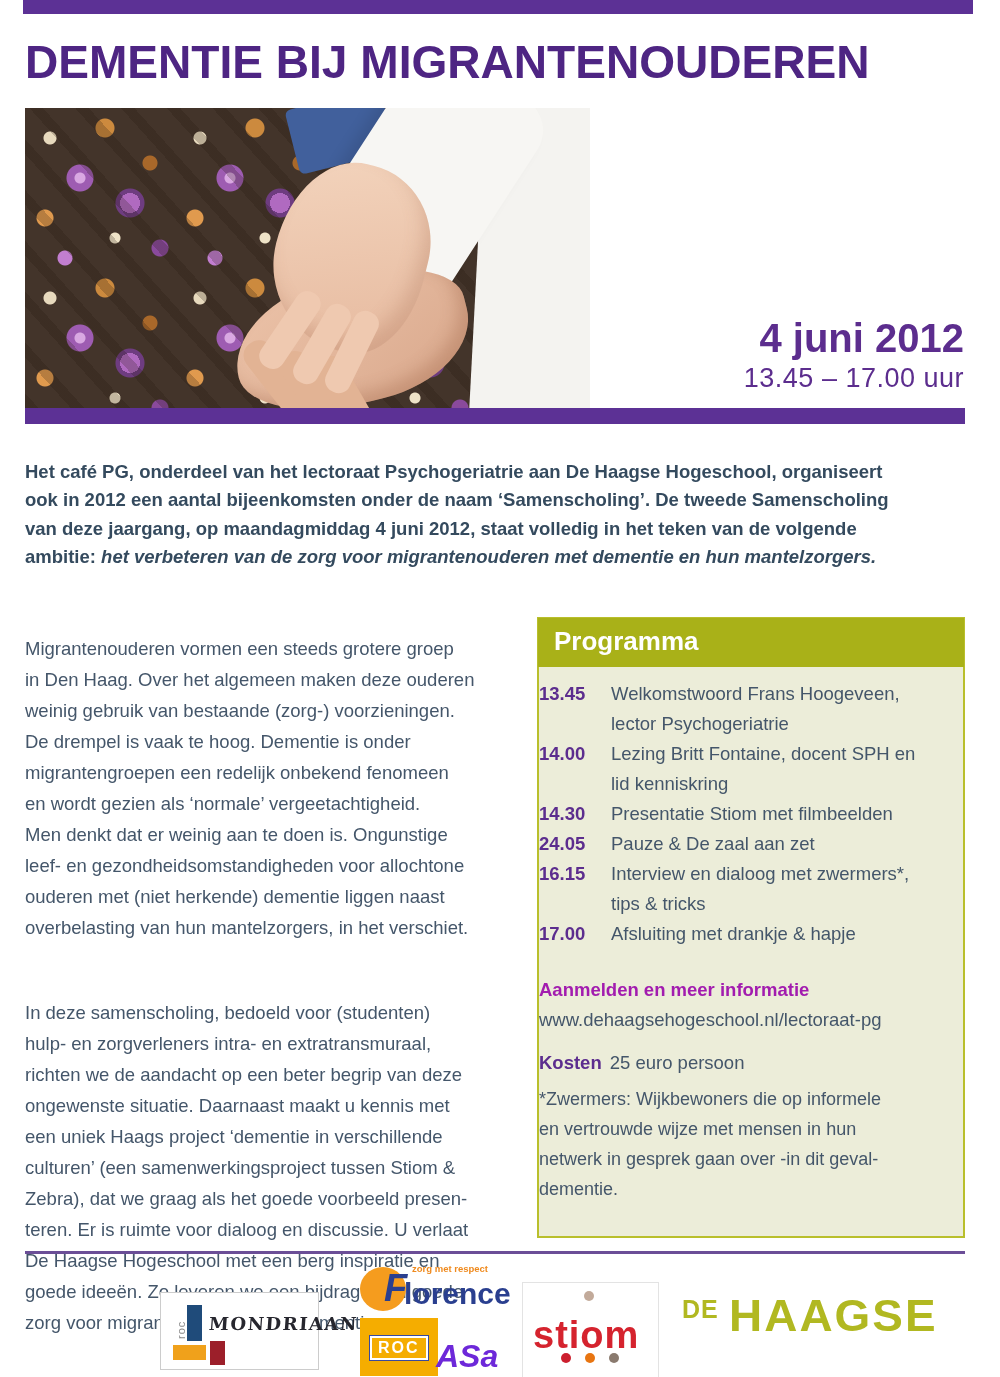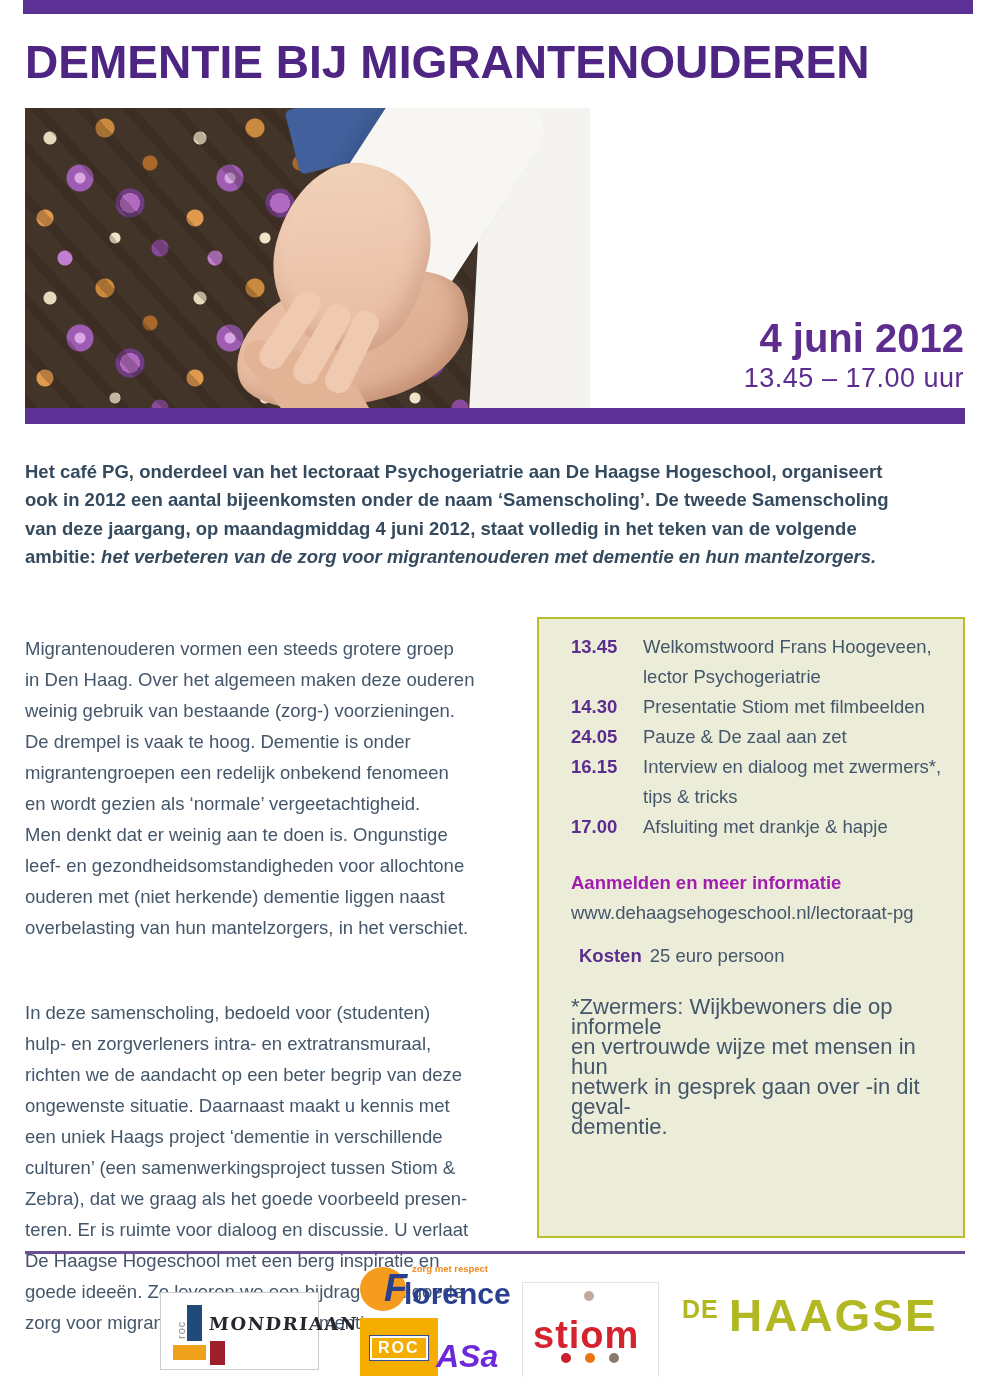--- a/index.html
+++ b/index.html
@@ -61,29 +61,29 @@
   
   .leftcol{position:absolute;left:25px;top:602px;width:512px;font-size:18.5px;color:#44566a;
            line-height:31px;white-space:pre-line;}
   .leftcol p{margin:0 0 23px 0;}
 
   
   .progbox{position:absolute;left:537px;top:617px;width:428px;height:621px;
            background:#ecedd9;border:2px solid #b9bf2c;box-sizing:border-box;}
   .proghead{background:#a9b118;color:#ffffff;font-size:26px;font-weight:bold;
             padding:8px 16px 10px 16px;margin:-1px;}
-  .progbody{padding:13px 14px 0 32px;}
+  .progbody{padding:13px 14px 0 0;}
   .sch-row{display:flex;}
   .sch-time{flex:none;width:72px;font-weight:bold;color:#5c2d8e;font-size:18.5px;line-height:30px;}
   .sch-desc{font-size:18.5px;color:#44566a;line-height:30px;white-space:pre-line;}
   .info-title{margin-top:26px;font-size:18.5px;font-weight:bold;color:#a21caf;line-height:30px;}
   .info-url{font-size:18.5px;color:#44566a;line-height:30px;}
   .kosten{margin-top:13px;font-size:18.5px;color:#44566a;line-height:30px;}
-  .kosten-label{font-weight:bold;color:#5c2d8e;margin-right:8px;margin-left:8px;}
-  .footnote{margin-top:26px;font-size:22px;color:#44566a;line-height:20px;white-space:pre-line;}
+  .kosten-label{font-weight:bold;color:#5c2d8e;margin-right:8px;}
+  .footnote{margin-top:6px;font-size:18px;color:#44566a;line-height:30px;white-space:pre-line;}
 
   
   .thin-rule{position:absolute;left:25px;top:1251px;width:940px;height:3px;background:#6b4e97;}
 
   .logo{position:absolute;}
   
   .wzh{left:28px;top:1262px;width:125px;height:112px;}
   .wzh-circle{position:absolute;left:2px;top:40px;width:84px;height:84px;border-radius:50%;
               background:#3c2a55;color:#fff;font-weight:bold;font-size:28px;
               display:flex;align-items:center;justify-content:center;letter-spacing:1px;}
@@ -187,29 +187,35 @@
 een uniek Haags project ‘dementie in verschillende
 culturen’ (een samenwerkingsproject tussen Stiom &amp;
 Zebra), dat we graag als het goede voorbeeld presen-
 teren. Er is ruimte voor dialoog en discussie. U verlaat
 De Haagse Hogeschool met een berg inspiratie en
 goede ideeën. Zo leveren we een bijdrage aan goede
 zorg voor migrantenouderen met dementie.</p>
   </div>
 
   <div class="progbox">
+    <div class="proghead">Programma</div>
     <div class="progbody">
       <div class="schedule">
 
           <div class="sch-row">
             <span class="sch-time">13.45</span>
             <span class="sch-desc">Welkomstwoord Frans Hoogeveen,
 lector Psychogeriatrie</span>
           </div>
 
+          <div class="sch-row">
+            <span class="sch-time">14.00</span>
+            <span class="sch-desc">Lezing Britt Fontaine, docent SPH en
+lid kenniskring</span>
+          </div>
 
           <div class="sch-row">
             <span class="sch-time">14.30</span>
             <span class="sch-desc">Presentatie Stiom met filmbeelden</span>
           </div>
 
           <div class="sch-row">
             <span class="sch-time">24.05</span>
             <span class="sch-desc">Pauze &amp; De zaal aan zet</span>
           </div>

